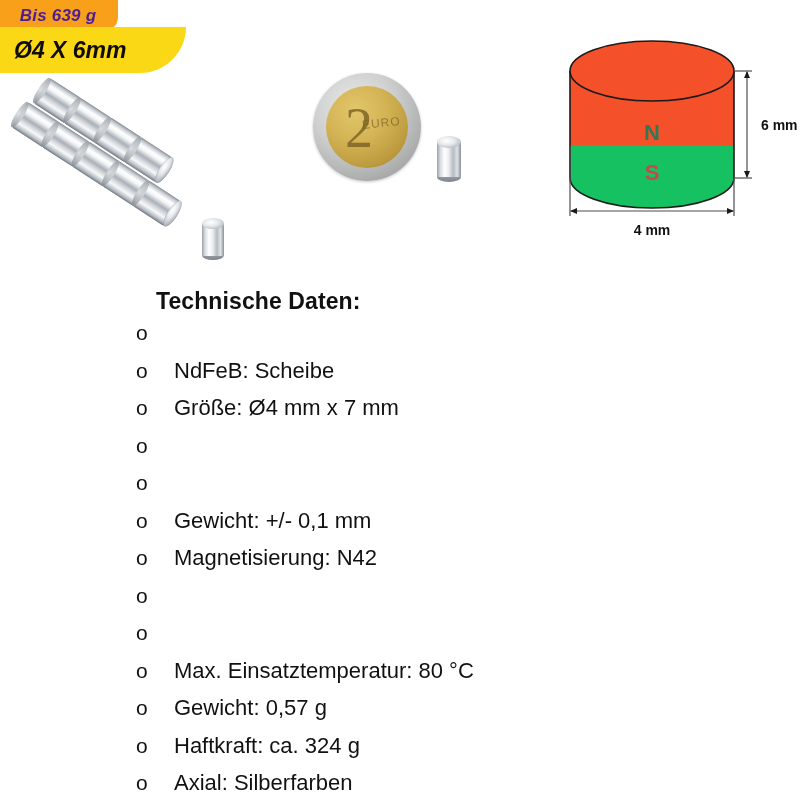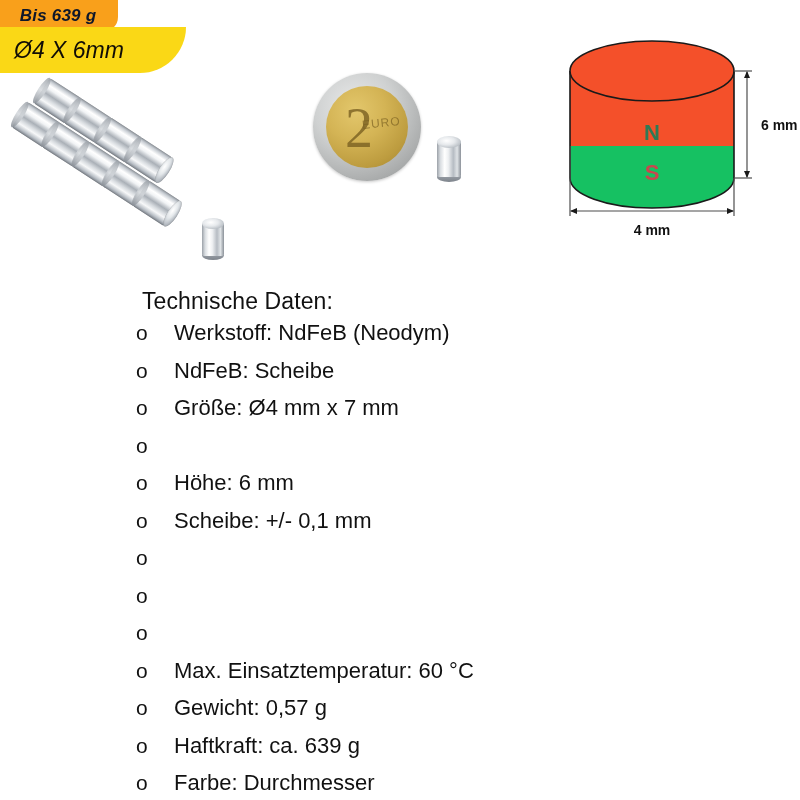--- a/index.html
+++ b/index.html
@@ -37,41 +37,41 @@
     display: flex;
     align-items: center;
     justify-content: center;
     box-sizing: border-box;
     padding-left: 12px;
   }
   .badge-orange span {
     font-size: 17px;
     font-weight: bold;
     font-style: italic;
-    color: #0f172a;
+    color: #4c1d95;
     letter-spacing: .2px;
     white-space: nowrap;
   }
   .badge-yellow {
     position: absolute;
     left: -14px;
     top: 27px;
     width: 200px;
     height: 46px;
     background: #fad816;
     border-bottom-right-radius: 46px;
     border-bottom-left-radius: 4px;
     display: flex;
     align-items: center;
     box-sizing: border-box;
     padding-left: 28px;
   }
   .badge-yellow span {
     font-size: 23px;
-    font-weight: normal;
+    font-weight: bold;
     font-style: italic;
     color: #100d06;
     white-space: nowrap;
   }
 
   
   #photo-row {
     position: absolute;
     top: 0;
     left: 0;
@@ -243,23 +243,23 @@
 
   
   #spec {
     position: absolute;
     left: 136px;
     top: 288px;
     width: 640px;
   }
   #spec-title {
     font-size: 23px;
-    font-weight: normal;
+    font-weight: bold;
     color: #111111;
-    margin: 0 0 7px 6px;
+    margin: 0 0 7px 20px;
     letter-spacing: .1px;
   }
   .spec-row {
     display: flex;
     align-items: baseline;
     margin: 0;
     height: 37.5px;
   }
   .spec-bullet {
     width: 38px;
@@ -372,60 +372,59 @@
       <text x="122" y="207" text-anchor="middle" font-family="Liberation Sans, sans-serif" font-size="14" font-weight="bold" fill="#111111">4 mm</text>
     </svg>
   </div>
 </div>
 
 <div id="spec">
   <div id="spec-title">Technische Daten:</div>
   <div id="spec-rows">
       <div class="spec-row">
         <span class="spec-bullet">o</span>
-        <span class="spec-text">Werkstoff: NdFeB (Neodym)</span>
       </div>
       <div class="spec-row">
         <span class="spec-bullet">o</span>
         <span class="spec-text">NdFeB: Scheibe</span>
       </div>
       <div class="spec-row">
         <span class="spec-bullet">o</span>
         <span class="spec-text">Größe: Ø4 mm x 7 mm</span>
       </div>
       <div class="spec-row">
         <span class="spec-bullet">o</span>
       </div>
       <div class="spec-row">
         <span class="spec-bullet">o</span>
-        <span class="spec-text">Höhe: 6 mm</span>
-      </div>
-      <div class="spec-row">
-        <span class="spec-bullet">o</span>
-        <span class="spec-text">Scheibe: +/- 0,1 mm</span>
-      </div>
-      <div class="spec-row">
-        <span class="spec-bullet">o</span>
-      </div>
-      <div class="spec-row">
-        <span class="spec-bullet">o</span>
-      </div>
-      <div class="spec-row">
-        <span class="spec-bullet">o</span>
-      </div>
-      <div class="spec-row">
-        <span class="spec-bullet">o</span>
-        <span class="spec-text">Max. Einsatztemperatur: 60 °C</span>
+      </div>
+      <div class="spec-row">
+        <span class="spec-bullet">o</span>
+        <span class="spec-text">Gewicht: +/- 0,1 mm</span>
+      </div>
+      <div class="spec-row">
+        <span class="spec-bullet">o</span>
+        <span class="spec-text">Magnetisierung: N42</span>
+      </div>
+      <div class="spec-row">
+        <span class="spec-bullet">o</span>
+      </div>
+      <div class="spec-row">
+        <span class="spec-bullet">o</span>
+      </div>
+      <div class="spec-row">
+        <span class="spec-bullet">o</span>
+        <span class="spec-text">Max. Einsatztemperatur: 80 °C</span>
       </div>
       <div class="spec-row">
         <span class="spec-bullet">o</span>
         <span class="spec-text">Gewicht: 0,57 g</span>
       </div>
       <div class="spec-row">
         <span class="spec-bullet">o</span>
-        <span class="spec-text">Haftkraft: ca. 639 g</span>
-      </div>
-      <div class="spec-row">
-        <span class="spec-bullet">o</span>
-        <span class="spec-text">Farbe: Durchmesser</span>
+        <span class="spec-text">Haftkraft: ca. 324 g</span>
+      </div>
+      <div class="spec-row">
+        <span class="spec-bullet">o</span>
+        <span class="spec-text">Axial: Silberfarben</span>
       </div>
     </div>
 </div>
 
 </body></html>

